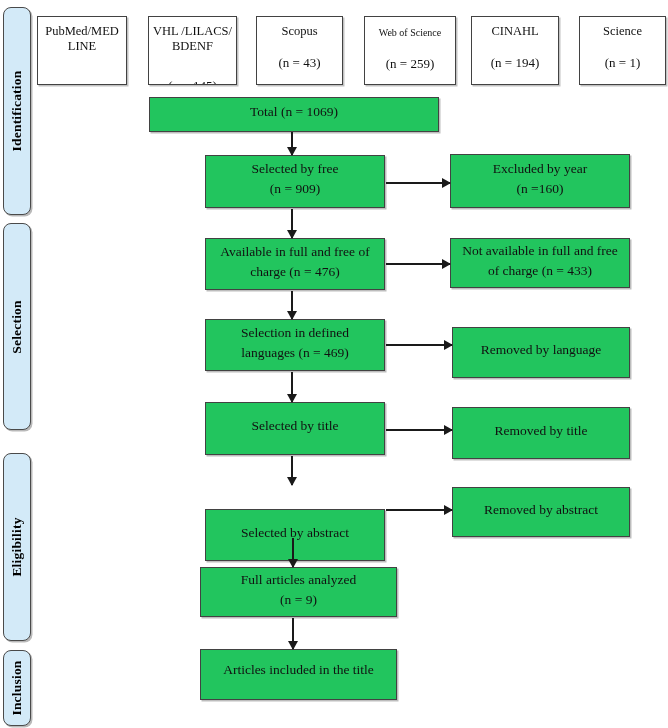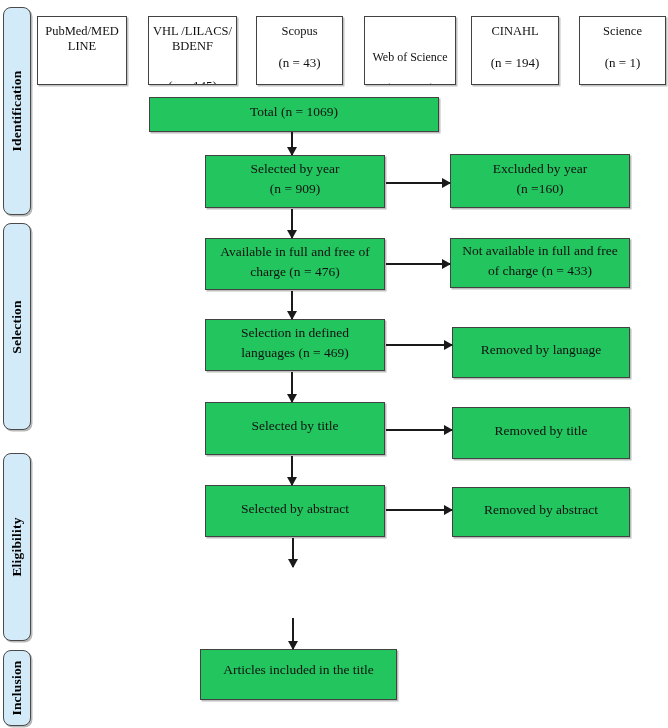--- a/index.html
+++ b/index.html
@@ -71,21 +71,21 @@
     align-items: center;
     justify-content: flex-start;
     text-align: center;
     font-size: 12.5px;
     line-height: 15px;
     padding-top: 7px;
     overflow: hidden;
   }
   .src .count { margin-top: 16px; font-size: 13px; }
   .src.two .count { margin-top: 24px; }
-  .src .name.small-name { font-size: 12px; line-height: 14px; padding-top: 2px; margin-top: 24px; }
+  .src .name.small-name { font-size: 10px; line-height: 14px; padding-top: 2px; }
   
   .varrow {
     position: absolute;
     width: 2px;
     background: var(--arrow);
   }
   .varrow::after {
     content: "";
     position: absolute;
     bottom: -1px;
@@ -152,38 +152,42 @@
   <div class="src" style="left:579px; top:16px; width:87px; height:69px;">
     <span class="name">Science</span>
     <span class="count">(n = 1)</span>
   </div>
 
   <div class="box" style="left:149px; top:97px; width:290px; height:35px;">
     <span class="line">Total (n = 1069)</span>
   </div>
 
   <div class="box" style="left:205px; top:155px; width:180px; height:53px;">
-    <span class="line">Selected by year</span>
+    <span class="line">Selected by free</span>
     <span class="line">(n = 909)</span>
   </div>
   <div class="box" style="left:205px; top:238px; width:180px; height:52px;">
     <span class="line">Available in full and free of</span>
     <span class="line">charge (n = 476)</span>
   </div>
   <div class="box" style="left:205px; top:319px; width:180px; height:52px;">
     <span class="line">Selection in defined</span>
     <span class="line">languages (n = 469)</span>
   </div>
   <div class="box" style="left:205px; top:402px; width:180px; height:53px;">
     <span class="line">Selected by title</span>
     <span class="line"></span>
   </div>
-  <div class="box" style="left:205px; top:485px; width:180px; height:52px;">
+  <div class="box" style="left:205px; top:509px; width:180px; height:52px;">
     <span class="line">Selected by abstract</span>
     <span class="line"></span>
+  </div>
+  <div class="box" style="left:200px; top:567px; width:197px; height:50px;">
+    <span class="line">Full articles analyzed</span>
+    <span class="line">(n = 9)</span>
   </div>
   <div class="box clip" style="left:200px; top:649px; width:197px; height:51px;">
     <span class="line">Articles included in the title</span>
     <span class="line line2">(n = 9)</span>
   </div>
 
   <div class="box" style="left:450px; top:154px; width:180px; height:54px;">
     <span class="line">Excluded by year</span>
     <span class="line">(n =160)</span>
   </div>

